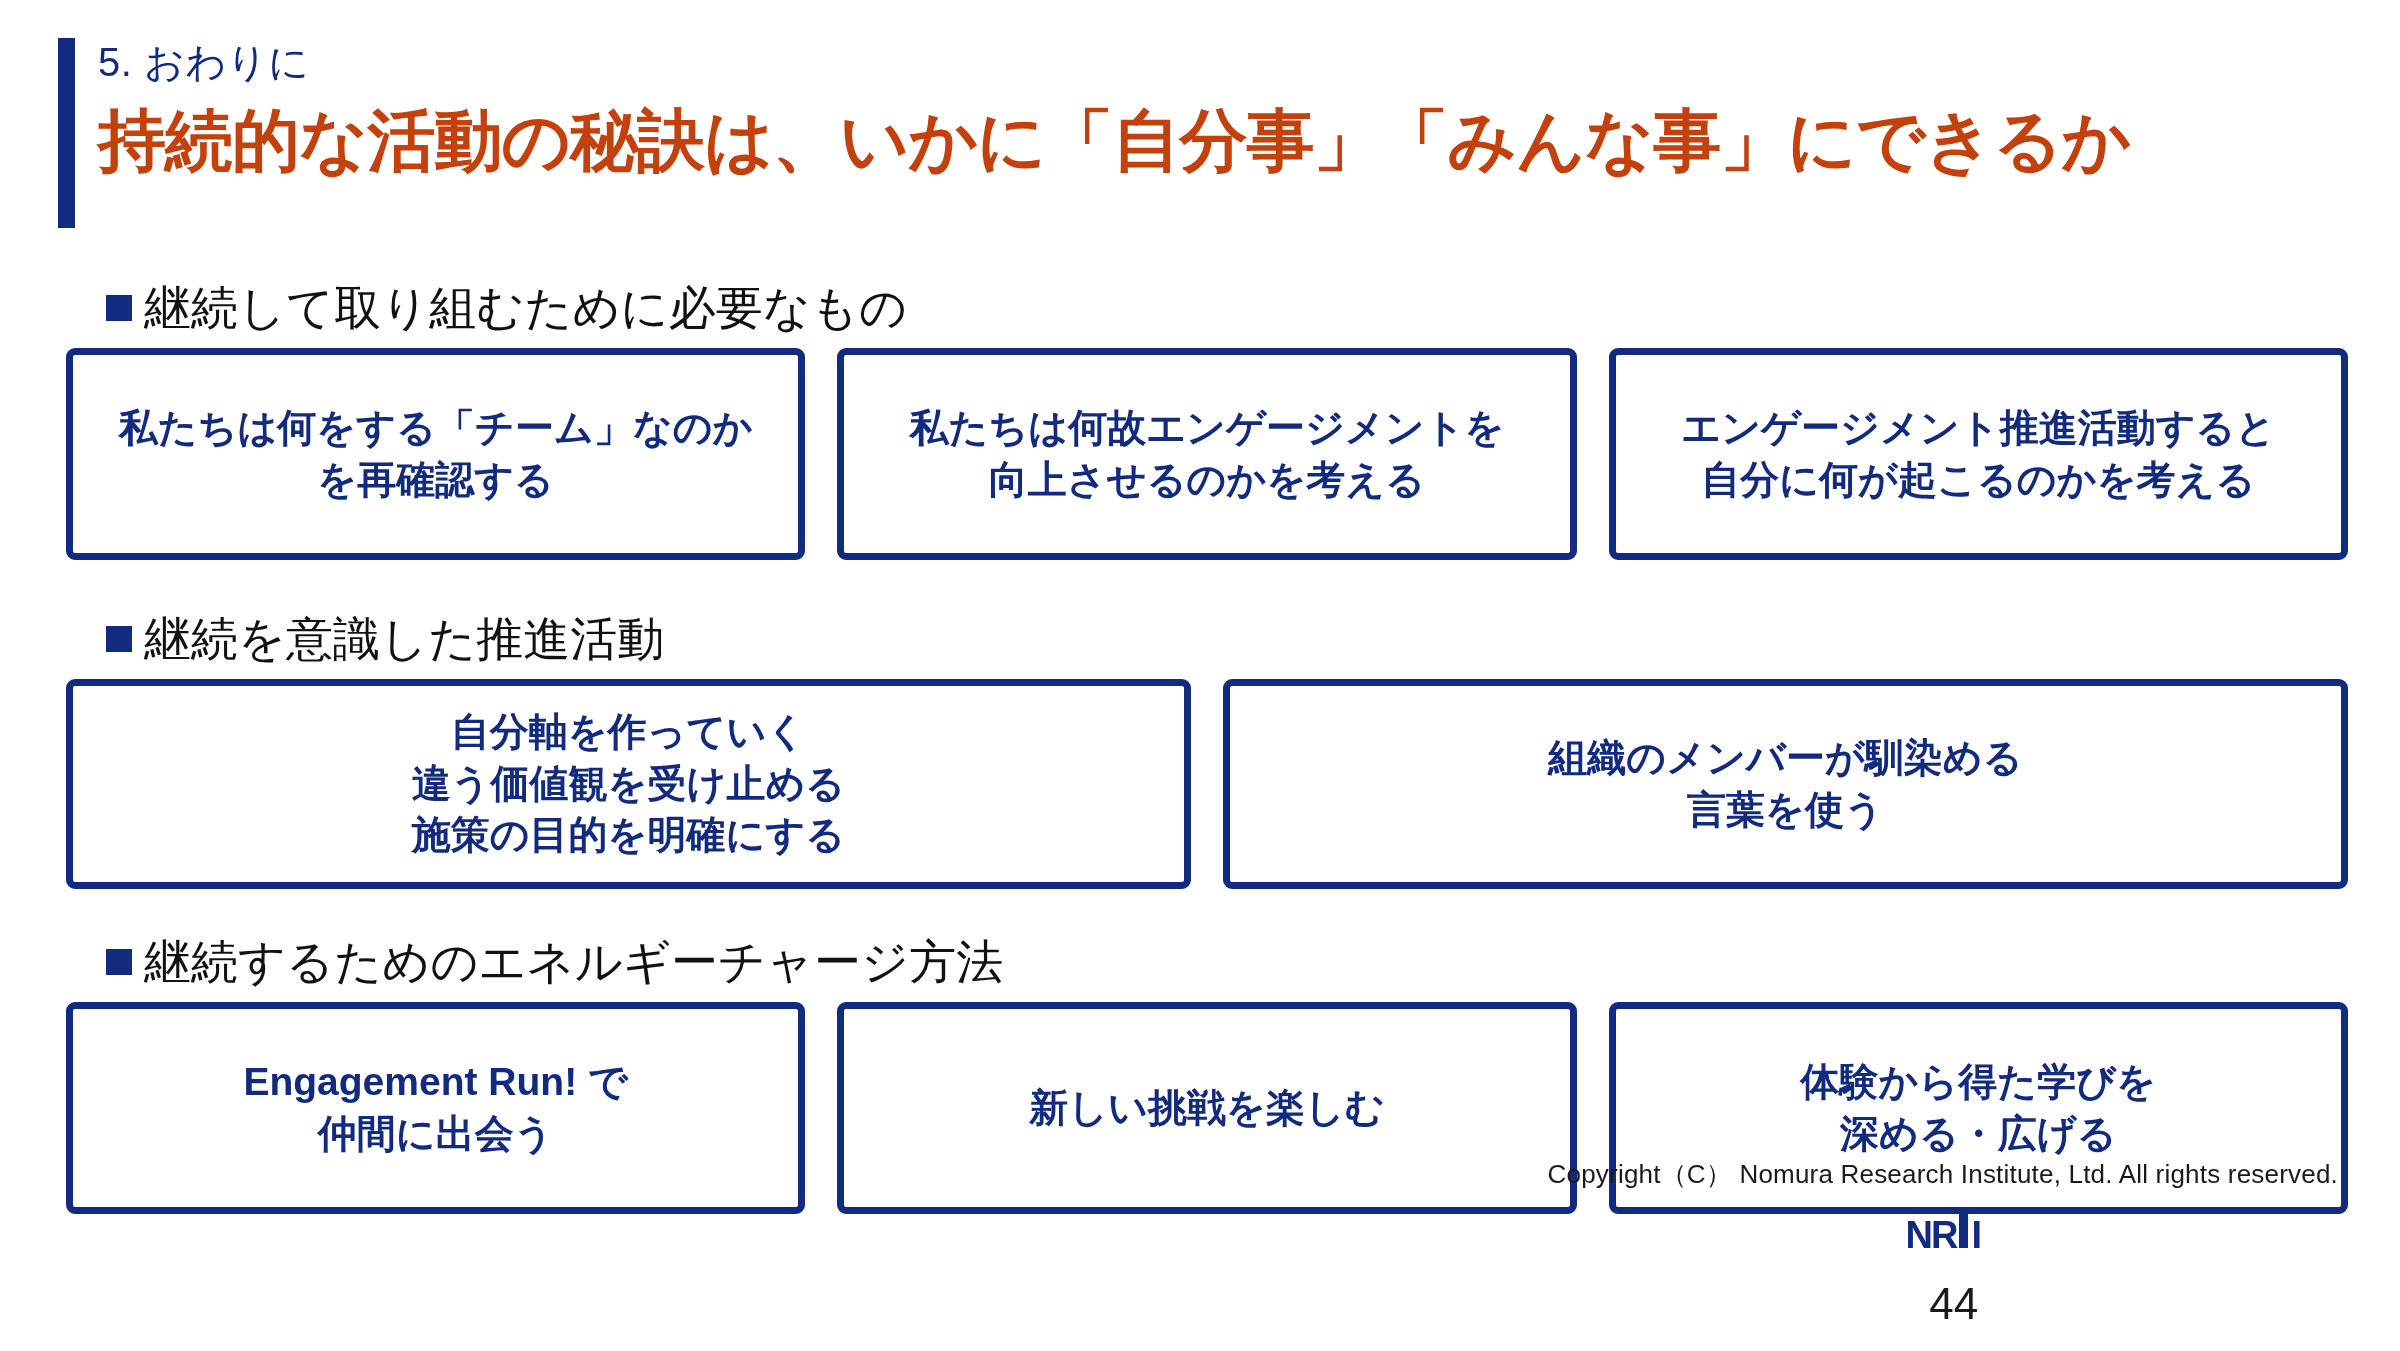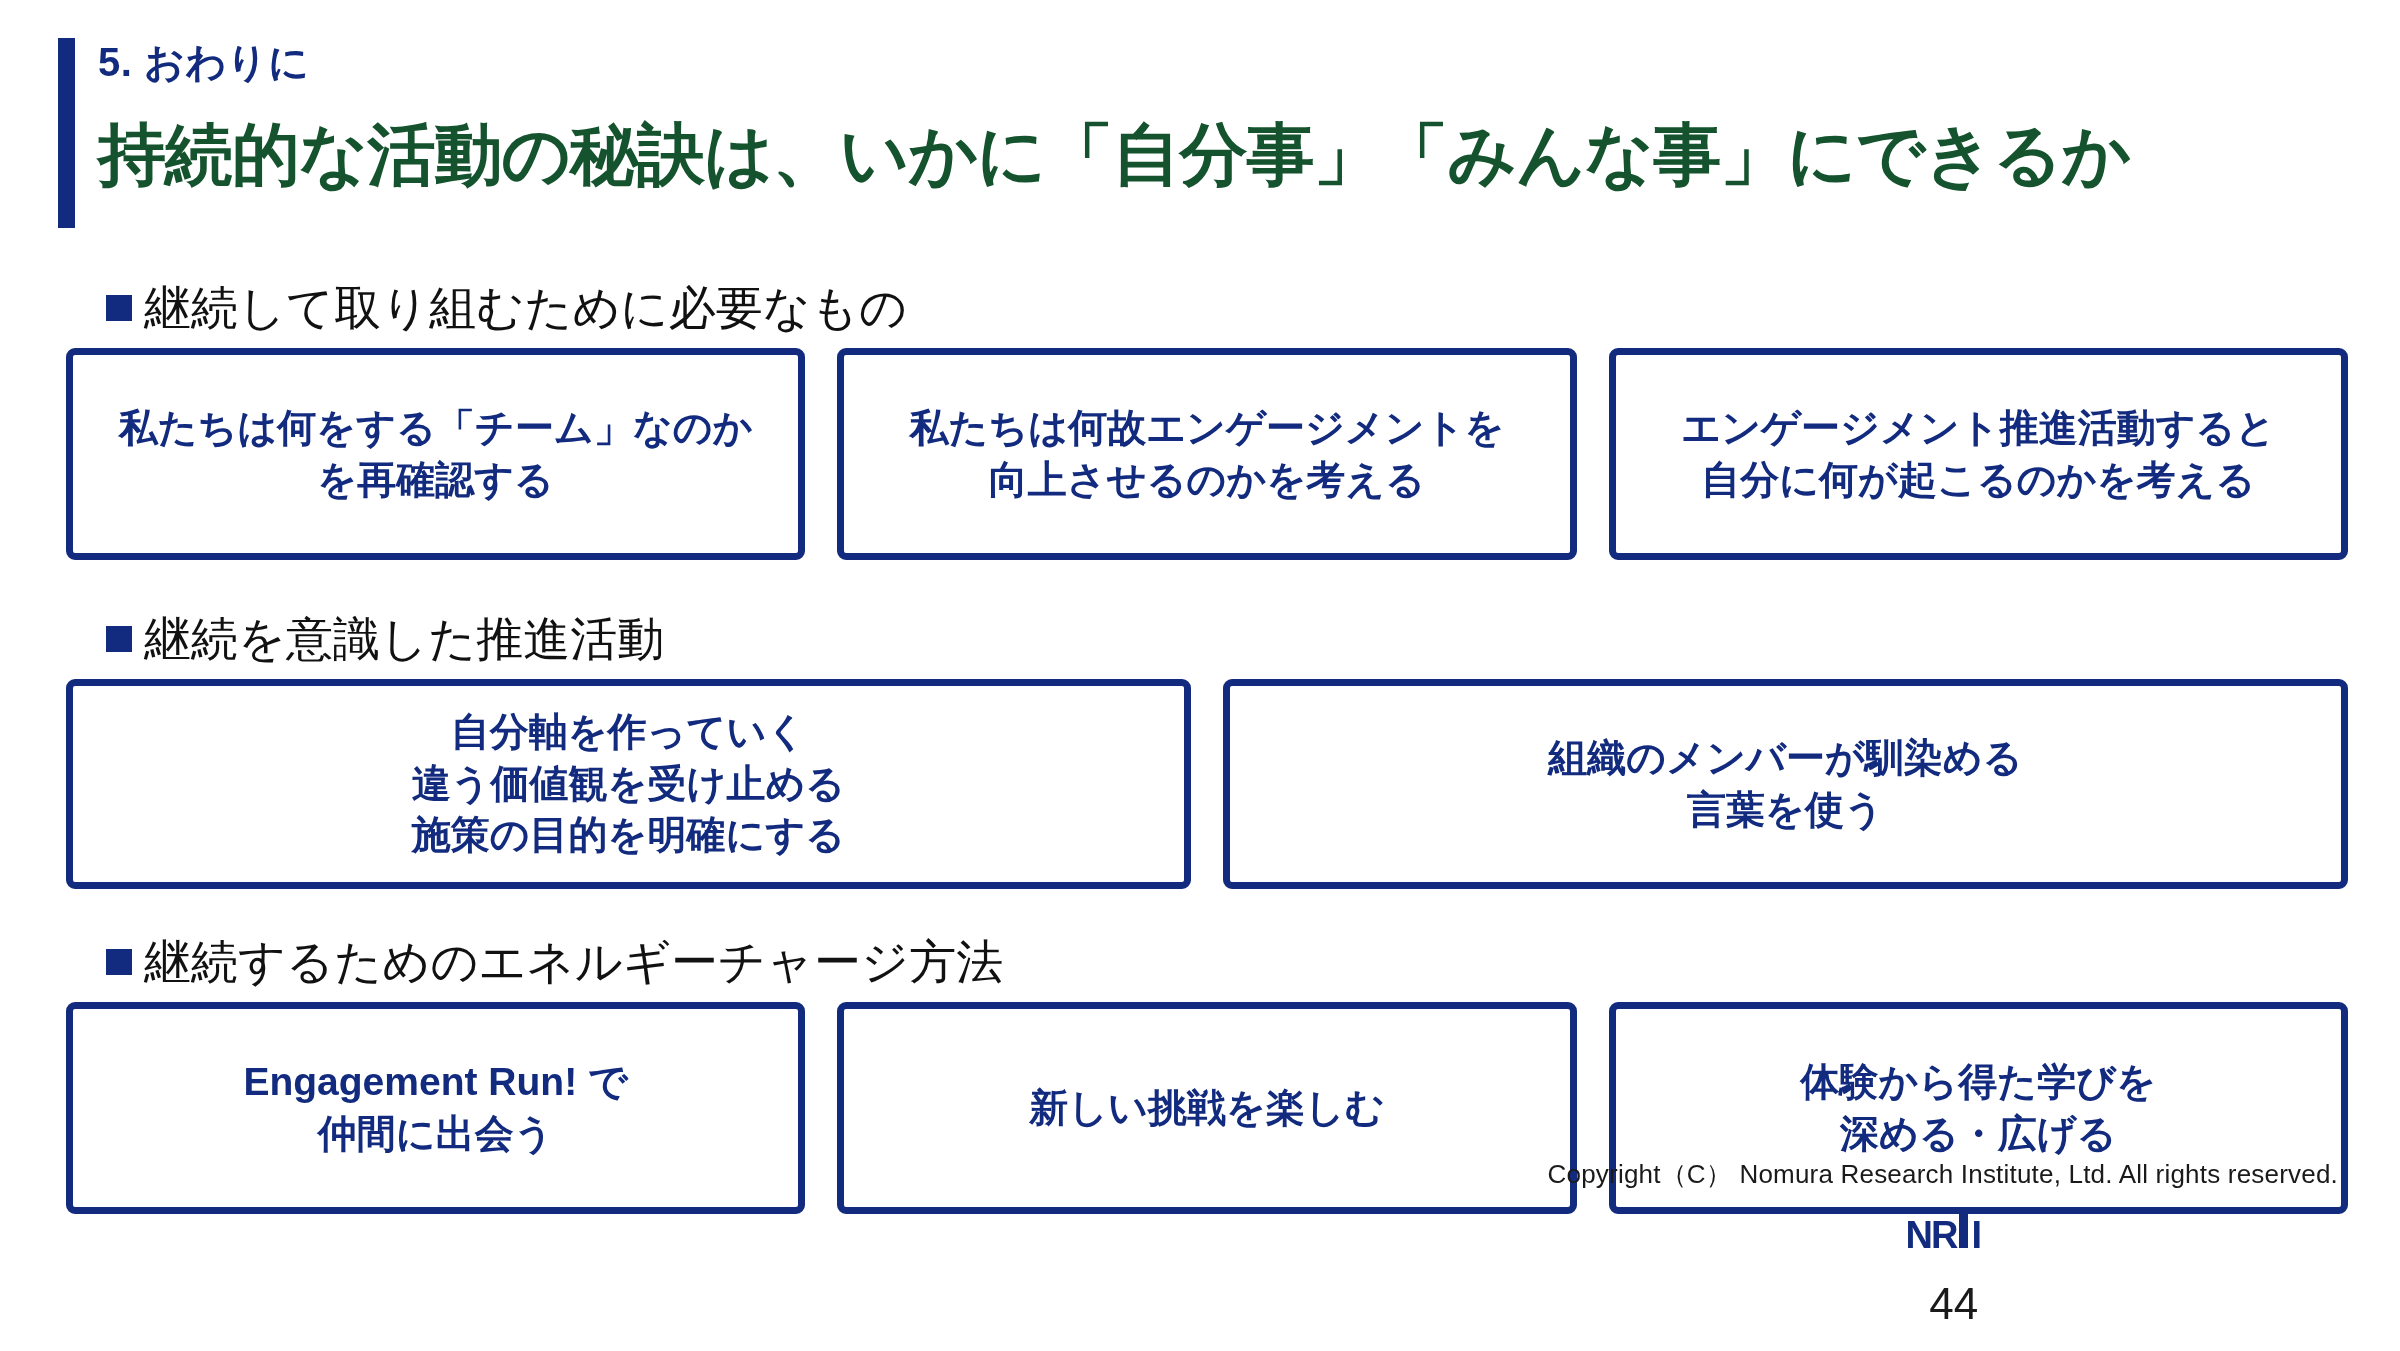--- a/index.html
+++ b/index.html
@@ -35,31 +35,31 @@
     top: 0;
     width: 17px;
     height: 190px;
     background: #122b7f;
   }
   .header-text {
     margin-left: 40px;
   }
   .eyebrow {
     font-size: 40px;
-    font-weight: 700;
+    font-weight: 400;
     color: #122b7f;
     letter-spacing: 0.5px;
     line-height: 1.2;
   }
   .title {
     font-size: 68px;
     font-weight: 700;
-    color: #14532d;
+    color: #c2410c;
     line-height: 1.25;
-    margin-top: 26px;
+    margin-top: 12px;
     letter-spacing: -1px;
     white-space: nowrap;
   }
 
   
   .section {
     position: absolute;
     left: 58px;
     width: 2290px;
   }

